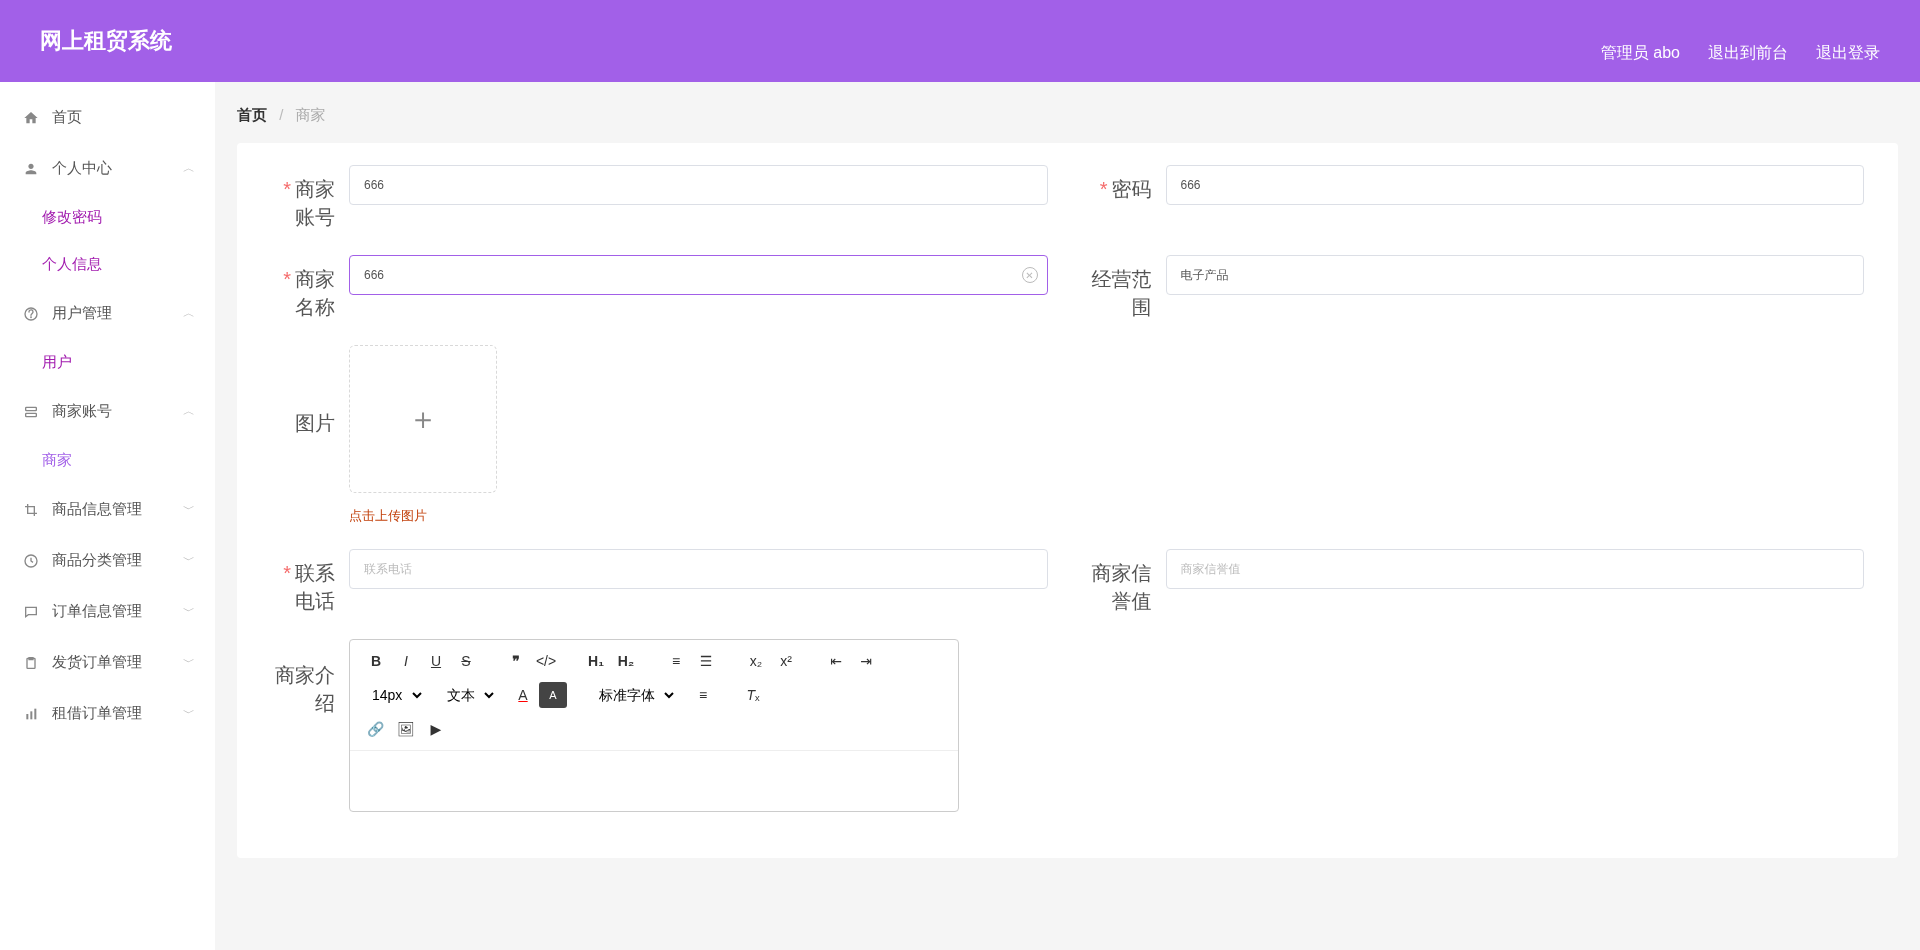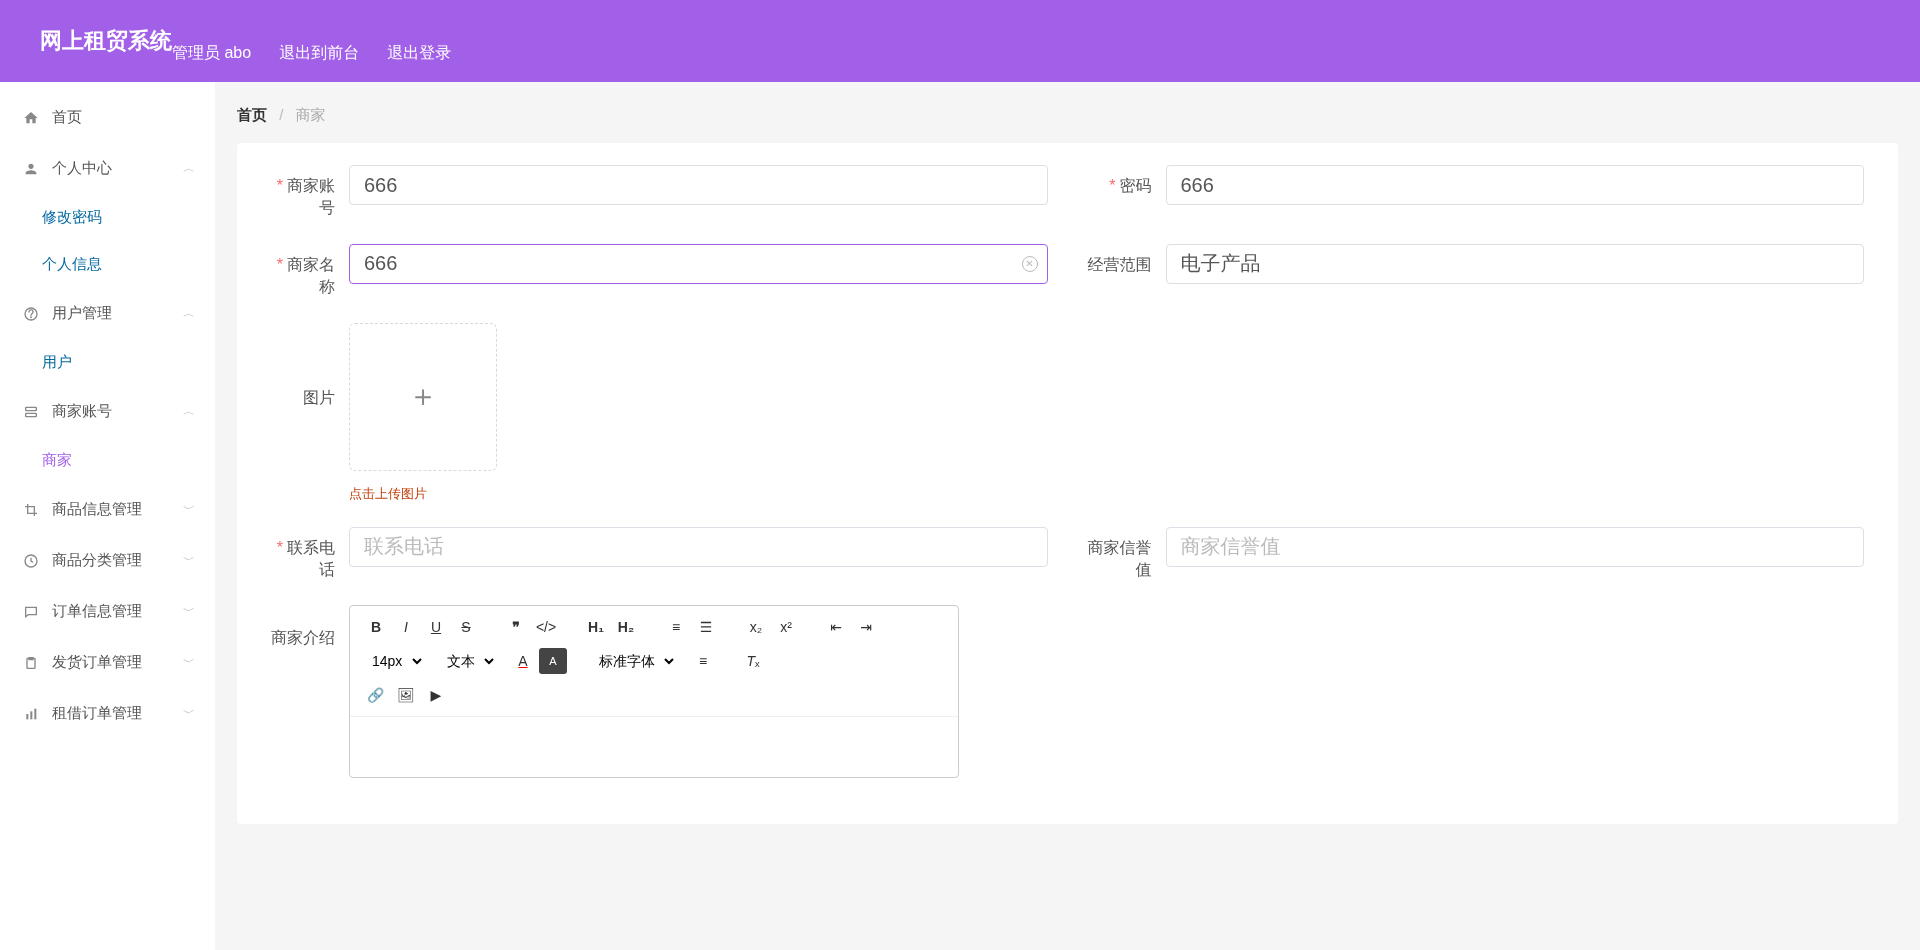--- a/index.html
+++ b/index.html
@@ -1,42 +1,42 @@
 <!DOCTYPE html>
 <html><head>
   <meta charset="utf-8">
   <style>
     * { margin: 0; padding: 0; box-sizing: border-box; }
     body { font-family: -apple-system, BlinkMacSystemFont, "Segoe UI", "PingFang SC", "Microsoft YaHei", sans-serif; background: #f5f5f5; font-size: 14px; color: #333; }
     
-    .header { background: #a260e8; height: 82px; display: flex; align-items: center; justify-content: flex-start; padding: 0 40px; }
+    .header { background: #a260e8; height: 82px; display: flex; align-items: center; justify-content: space-between; padding: 0 40px; }
     .header-title { color: #fff; font-size: 22px; font-weight: bold; }
     .header-right { display: flex; gap: 28px; }
     .header-link { color: #fff; font-size: 16px; cursor: pointer; margin-top: 24px; }
     
     .container { display: flex; height: calc(100vh - 82px); }
     .sidebar { width: 215px; background: #fff; padding-top: 10px; overflow-y: auto; }
     .menu-item { display: flex; align-items: center; padding: 16px 22px; cursor: pointer; color: #555; font-size: 15px; position: relative; }
     .menu-item .icon { width: 18px; height: 18px; margin-right: 12px; display: inline-flex; align-items: center; justify-content: center; color: #888; }
     .menu-item .arrow { position: absolute; right: 20px; color: #bbb; font-size: 12px; }
-    .submenu-item { padding: 14px 22px 14px 42px; cursor: pointer; color: #0369a1; font-size: 15px; }
+    .submenu-item { padding: 14px 22px 14px 42px; cursor: pointer; color: #a21caf; font-size: 15px; }
     .submenu-item.active { color: #a260e8; }
     
     .main { flex: 1; padding: 18px 22px; overflow-y: auto; }
     .breadcrumb { padding: 6px 0 18px 0; font-size: 15px; }
     .breadcrumb .home { font-weight: bold; color: #333; }
     .breadcrumb .sep { color: #bbb; margin: 0 8px; }
     .breadcrumb .current { color: #aaa; }
     
     .form-panel { background: #fff; padding: 22px 34px; border-radius: 4px; }
     .form-row { display: flex; gap: 40px; margin-bottom: 24px; align-items: flex-start; }
     .form-field { flex: 1; display: flex; align-items: flex-start; }
-    .form-label { width: 78px; text-align: right; padding-right: 14px; padding-top: 10px; color: #555; font-size: 16px; line-height: 1.4; flex-shrink: 0; }
+    .form-label { width: 78px; text-align: right; padding-right: 14px; padding-top: 10px; color: #555; font-size: 20px; line-height: 1.4; flex-shrink: 0; }
     .form-label .req { color: #f56c6c; margin-right: 4px; }
-    .form-input { flex: 1; height: 40px; border: 1px solid #dcdfe6; border-radius: 4px; padding: 0 14px; font-size: 20px; color: #555; outline: none; position: relative; }
+    .form-input { flex: 1; height: 40px; border: 1px solid #dcdfe6; border-radius: 4px; padding: 0 14px; font-size: 12px; color: #555; outline: none; position: relative; }
     .input-wrapper { flex: 1; position: relative; }
     .input-clear { position: absolute; right: 10px; top: 50%; transform: translateY(-50%); width: 16px; height: 16px; border-radius: 50%; border: 1px solid #bbb; display: flex; align-items: center; justify-content: center; color: #bbb; font-size: 10px; cursor: pointer; background: #fff; }
     
     .upload-box { width: 148px; height: 148px; border: 1px dashed #d9d9d9; border-radius: 6px; display: flex; align-items: center; justify-content: center; cursor: pointer; margin-bottom: 14px; }
     .upload-plus { font-size: 30px; color: #888; font-weight: 200; }
     .upload-hint { color: #c2410c; font-size: 13px; }
     
     .editor-wrapper { flex: 1; border: 1px solid #ccc; border-radius: 4px; }
     .editor-toolbar { padding: 8px 12px; display: flex; flex-wrap: wrap; align-items: center; gap: 2px; border-bottom: 1px solid #eee; }
     .tb-btn { width: 28px; height: 26px; display: inline-flex; align-items: center; justify-content: center; cursor: pointer; font-size: 14px; color: #333; border-radius: 3px; }

